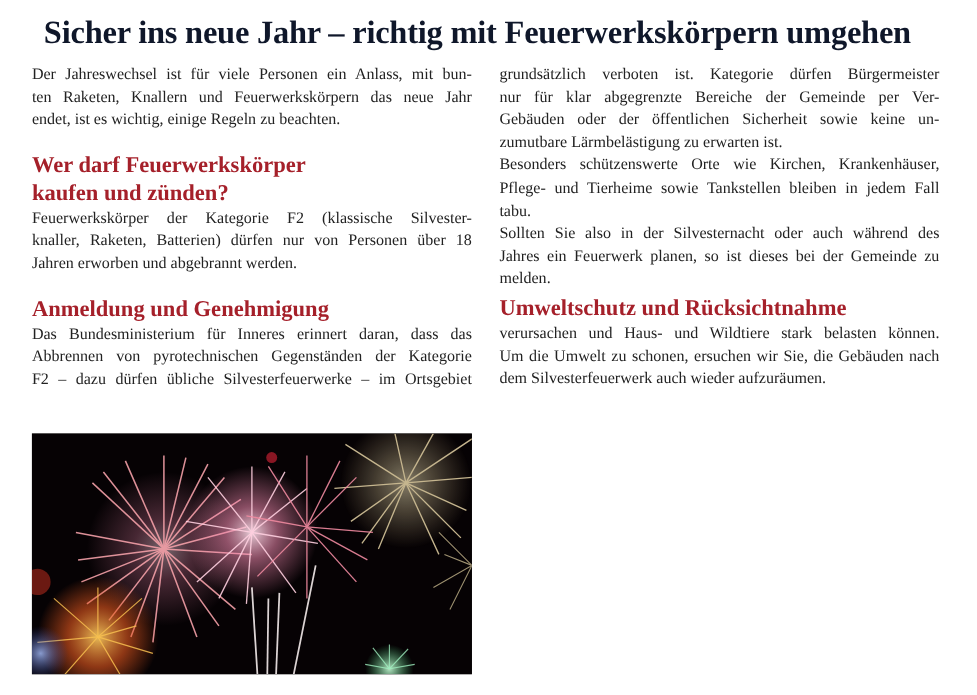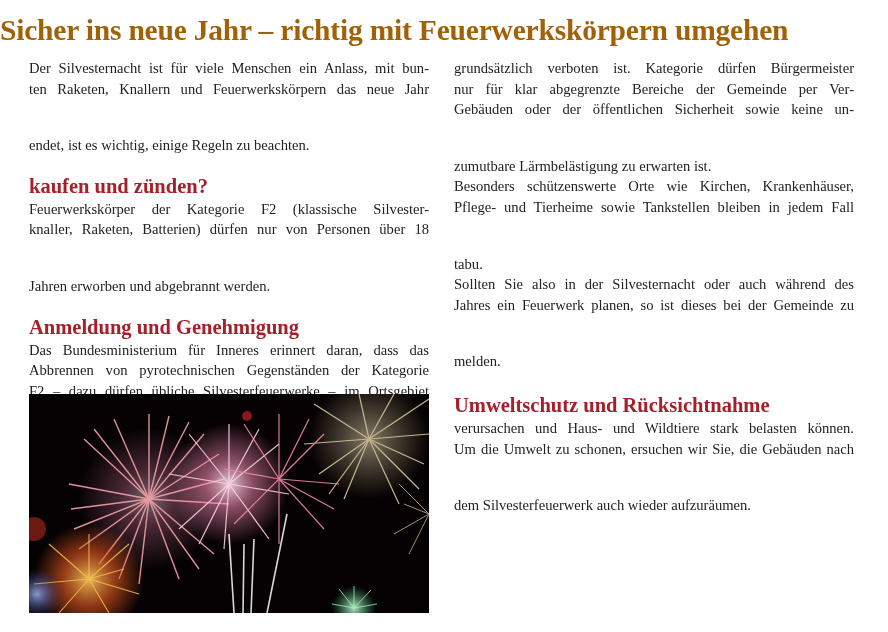--- a/index.html
+++ b/index.html
@@ -12,25 +12,26 @@
     body {
       position: relative;
       font-family: "Liberation Serif", "DejaVu Serif", serif;
       color: #222222;
     }
     .page-title {
       position: absolute;
       left: 0;
       top: 14px;
       width: 868px;
+      text-align: center;
       font-family: "Liberation Serif", serif;
       font-weight: bold;
       font-size: 29.5px;
       letter-spacing: -0.2px;
-      color: #a16207;
+      color: #0f172a;
       white-space: nowrap;
     }
     .col {
       position: absolute;
       top: 58px;
       width: 400px;
     }
     .col-left { left: 29px; }
     .col-right { left: 454px; }
     .para {
@@ -41,21 +42,20 @@
       hyphens: manual;
     }
     .para .line {
       display: block;
       text-align: justify;
       text-align-last: justify;
       white-space: nowrap;
     }
     .para .line.last {
       text-align-last: left;
-      margin-top: 36px;
     }
     .heading {
       font-family: "Liberation Serif", serif;
       font-weight: bold;
       font-size: 20.5px;
       line-height: 26px;
       color: #a5202a;
     }
     .photo {
       position: absolute;
@@ -68,26 +68,27 @@
     }
     .photo svg { display: block; }
   </style>
 </head>
 <body>
 
 <h1 class="page-title">Sicher ins neue Jahr – richtig mit Feuerwerkskörpern umgehen</h1>
 
 <div class="col col-left">
   <p class="para">
-    <span class="line">Der Silvesternacht ist für viele Menschen ein Anlass, mit bun-</span>
+    <span class="line">Der Jahreswechsel ist für viele Personen ein Anlass, mit bun-</span>
     <span class="line">ten Raketen, Knallern und Feuerwerkskörpern das neue Jahr</span>
     <span class="line last">endet, ist es wichtig, einige Regeln zu beachten.</span>
   </p>
 
   <h2 class="heading" style="margin-top:17px;">
+    <span style="display:block">Wer darf Feuerwerkskörper</span>
     <span style="display:block">kaufen und zünden?</span>
   </h2>
   <p class="para">
     <span class="line">Feuerwerkskörper der Kategorie F2 (klassische Silvester-</span>
     <span class="line">knaller, Raketen, Batterien) dürfen nur von Personen über 18</span>
     <span class="line last">Jahren erworben und abgebrannt werden.</span>
   </p>
 
   <h2 class="heading" style="margin-top:17px;">Anmeldung und Genehmigung</h2>
   <p class="para">
@@ -245,19 +246,19 @@
     <span class="line">Besonders schützenswerte Orte wie Kirchen, Krankenhäuser,</span>
     <span class="line">Pflege- und Tierheime sowie Tankstellen bleiben in jedem Fall</span>
     <span class="line last">tabu.</span>
   </p>
   <p class="para">
     <span class="line">Sollten Sie also in der Silvesternacht oder auch während des</span>
     <span class="line">Jahres ein Feuerwerk planen, so ist dieses bei der Gemeinde zu</span>
     <span class="line last">melden.</span>
   </p>
 
-  <h2 class="heading" style="margin-top:20px;">Umweltschutz und Rücksichtnahme</h2>
+  <h2 class="heading" style="margin-top:3px;">Umweltschutz und Rücksichtnahme</h2>
   <p class="para">
     <span class="line">verursachen und Haus- und Wildtiere stark belasten können.</span>
     <span class="line">Um die Umwelt zu schonen, ersuchen wir Sie, die Gebäuden nach</span>
     <span class="line last">dem Silvesterfeuerwerk auch wieder aufzuräumen.</span>
   </p>
 </div>
 
 </body></html>

